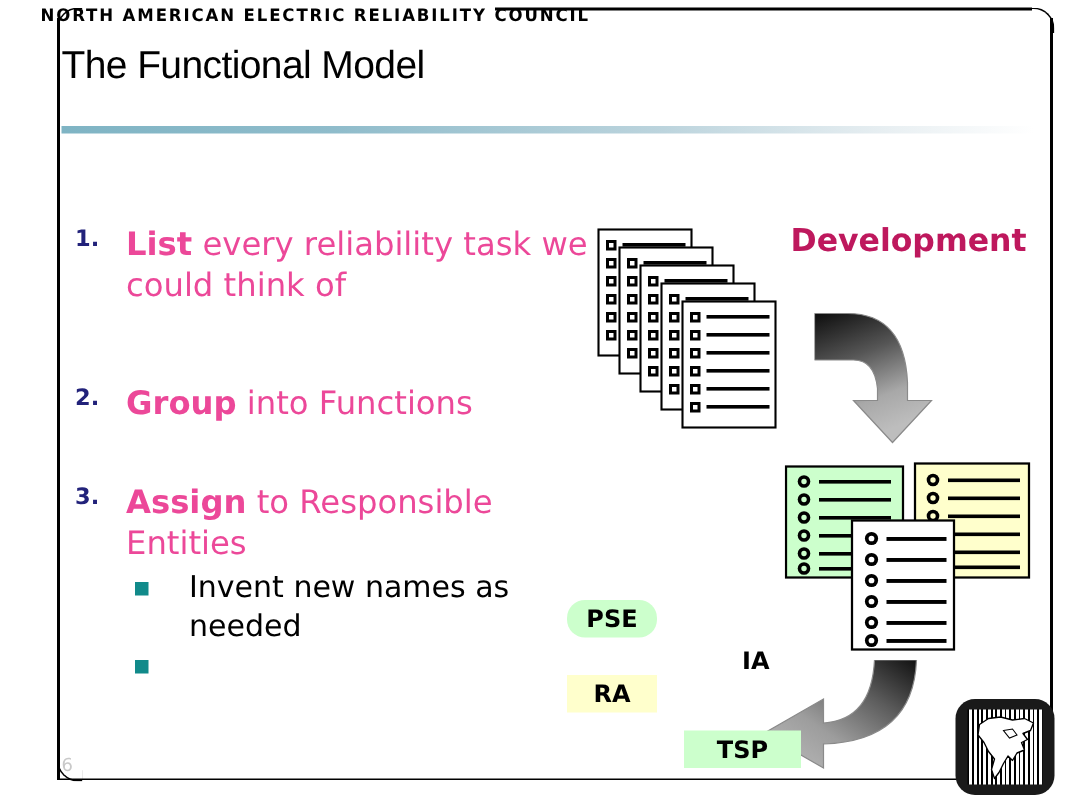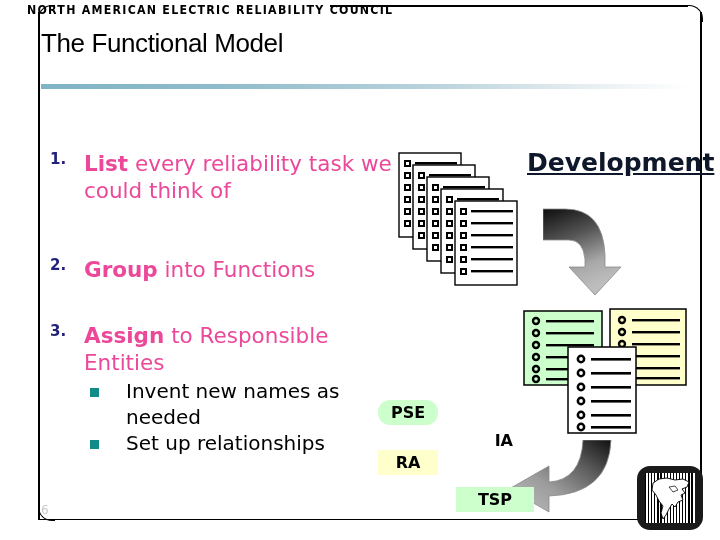--- a/index.html
+++ b/index.html
@@ -96,22 +96,22 @@
     font-size:12px;color:#c9c9c9;
     font-family:"DejaVu Sans", sans-serif;
   }
 
   
   .doc-stack{position:absolute;left:398px;top:152px;width:125px;height:135px;}
 
   
   .dev-label{
     position:absolute;left:527px;top:148px;
-    font-size:25px;font-weight:bold;color:#0f172a;
-    font-family:"DejaVu Sans", sans-serif;white-space:nowrap;text-decoration:underline;
+    font-size:21px;font-weight:bold;color:#be185d;
+    font-family:"DejaVu Sans", sans-serif;white-space:nowrap;
   }
 
   
   .cluster{position:absolute;left:523px;top:305px;width:165px;height:130px;}
 
   
   .ent{
     position:absolute;font-weight:bold;color:#000;
     font-family:"DejaVu Sans", sans-serif;
     font-size:16px;text-align:center;
@@ -174,21 +174,20 @@
       <div class="li-text">
         <b>Assign</b><span> to Responsible Entities</span>
       </div>
       <div class="sub-list">
         <div class="sub-li">
           <span class="sub-bullet"></span>
           <span class="sub-text">Invent new names as needed</span>
         </div>
         <div class="sub-li">
           <span class="sub-bullet"></span>
-          <span class="sub-text">Set up relationships</span>
         </div>
       </div>
     </div>
 
   </div>
 
   <div class="page-num">6</div>
 
   <div class="doc-stack">
     <svg width="125" height="135" viewBox="0 0 125 135">

